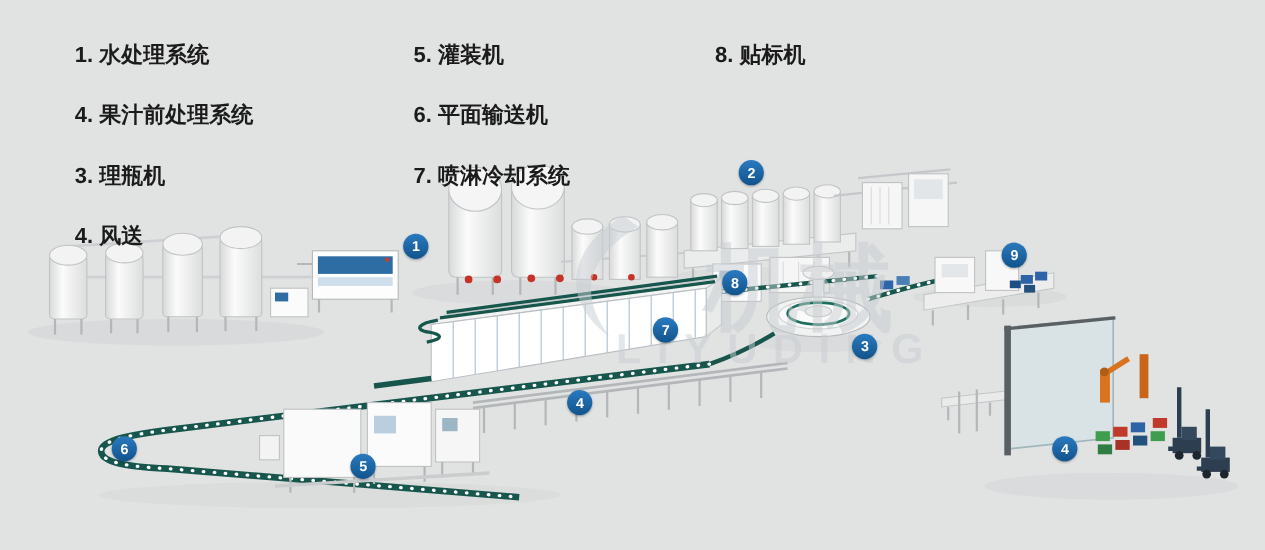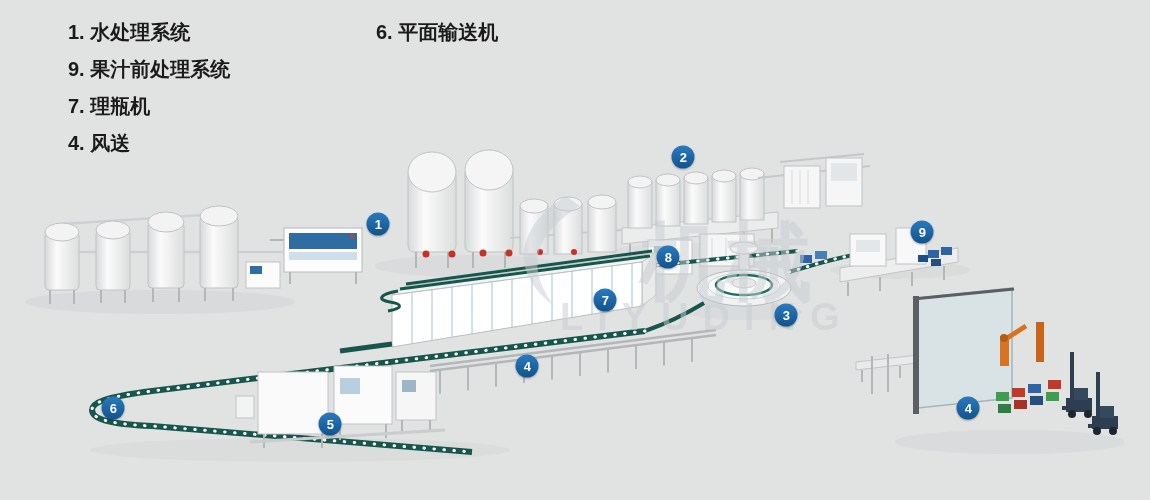--- a/index.html
+++ b/index.html
@@ -1,21 +1,21 @@
 <!DOCTYPE html>
 <html><head>
 <meta charset="utf-8">
 <style>
   html,body{margin:0;padding:0;background:#e1e2e2;}
   .stage{position:relative;width:1150px;height:500px;background:#e1e2e2;overflow:hidden;
          font-family:"Liberation Sans","DejaVu Sans",sans-serif;}
   svg.illustration{position:absolute;left:0;top:0;}
   .legend{position:absolute;top:0;left:0;width:100%;height:160px;}
   .legend-col{position:absolute;top:14px;}
-  .legend-item{font-size:20px;font-weight:700;color:#1b1b1b;line-height:37px;white-space:nowrap;}
+  .legend-item{font-size:20px;font-weight:700;color:#1b1b1b;line-height:37px;white-space:nowrap;margin-top:18px;}
   .badge{position:absolute;width:23px;height:23px;border-radius:50%;
          background:linear-gradient(180deg,#2a7abf 0%,#11538c 100%);
          color:#fff;font-size:13px;font-weight:700;display:flex;align-items:center;justify-content:center;
          transform:translate(-50%,-50%);box-shadow:0 1px 2px rgba(0,0,0,.3);letter-spacing:-.5px;}
 </style>
 </head>
 <body>
 
 <div class="stage">
 
@@ -219,28 +219,31 @@
     <g opacity="0.5">
       <path d="M566 196 C514 228 510 274 554 306 C526 268 532 236 580 206 Z" fill="#c9ced2"></path>
       <text x="640" y="292" font-size="86" font-weight="bold" fill="#c9ced2">机械</text>
       <text x="560" y="330" font-size="38" font-weight="bold" letter-spacing="14" fill="#c9ced2">LIYUDING</text>
     </g>
   </svg>
 
   <div class="legend">
     <div class="legend-col" style="left:68px">
       <div class="legend-item">1. 水处理系统</div>
-      <div class="legend-item">9. 果汁前处理系统</div>
-      <div class="legend-item">7. 理瓶机</div>
+      <div class="legend-item">4. 果汁前处理系统</div>
+      <div class="legend-item">3. 理瓶机</div>
       <div class="legend-item">4. 风送</div>
     </div>
     <div class="legend-col" style="left:376px">
+      <div class="legend-item">5. 灌装机</div>
       <div class="legend-item">6. 平面输送机</div>
+      <div class="legend-item">7. 喷淋冷却系统</div>
     </div>
     <div class="legend-col" style="left:650px">
+      <div class="legend-item">8. 贴标机</div>
     </div>
   </div>
 
   <div class="badge" style="left:378px;top:224px">1</div>
   <div class="badge" style="left:683px;top:157px">2</div>
   <div class="badge" style="left:786px;top:315px">3</div>
   <div class="badge" style="left:527px;top:366px">4</div>
   <div class="badge" style="left:330px;top:424px">5</div>
   <div class="badge" style="left:113px;top:408px">6</div>
   <div class="badge" style="left:605px;top:300px">7</div>

